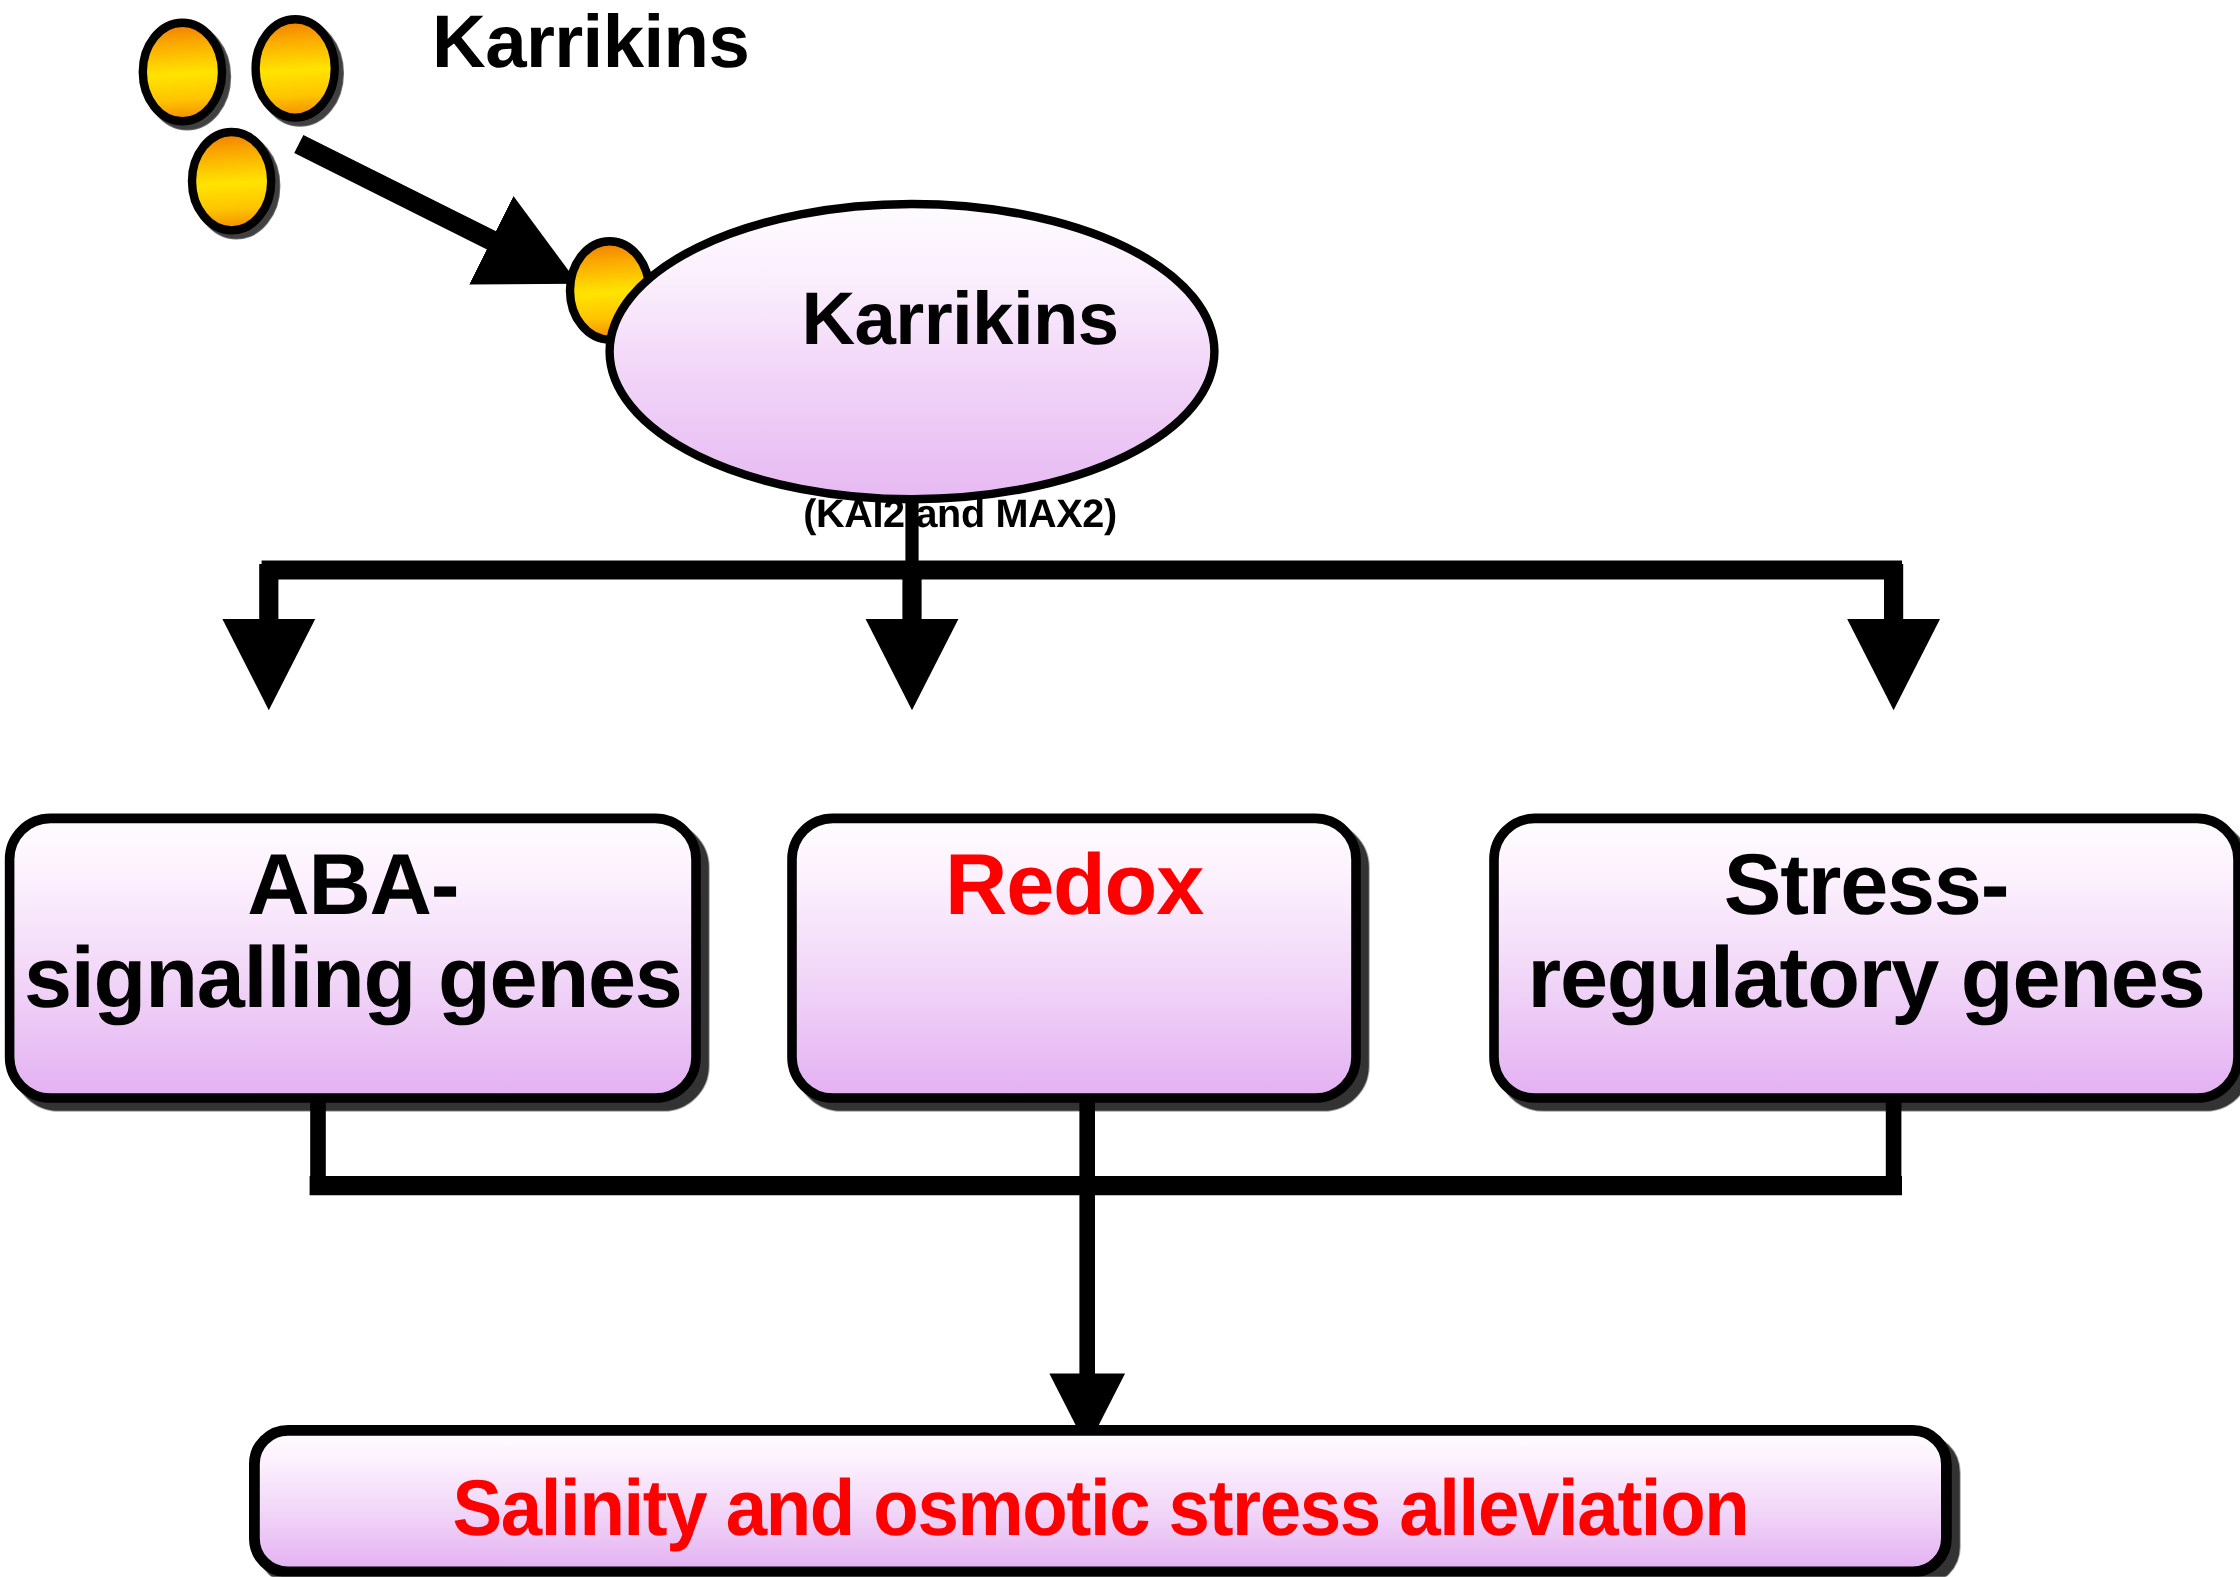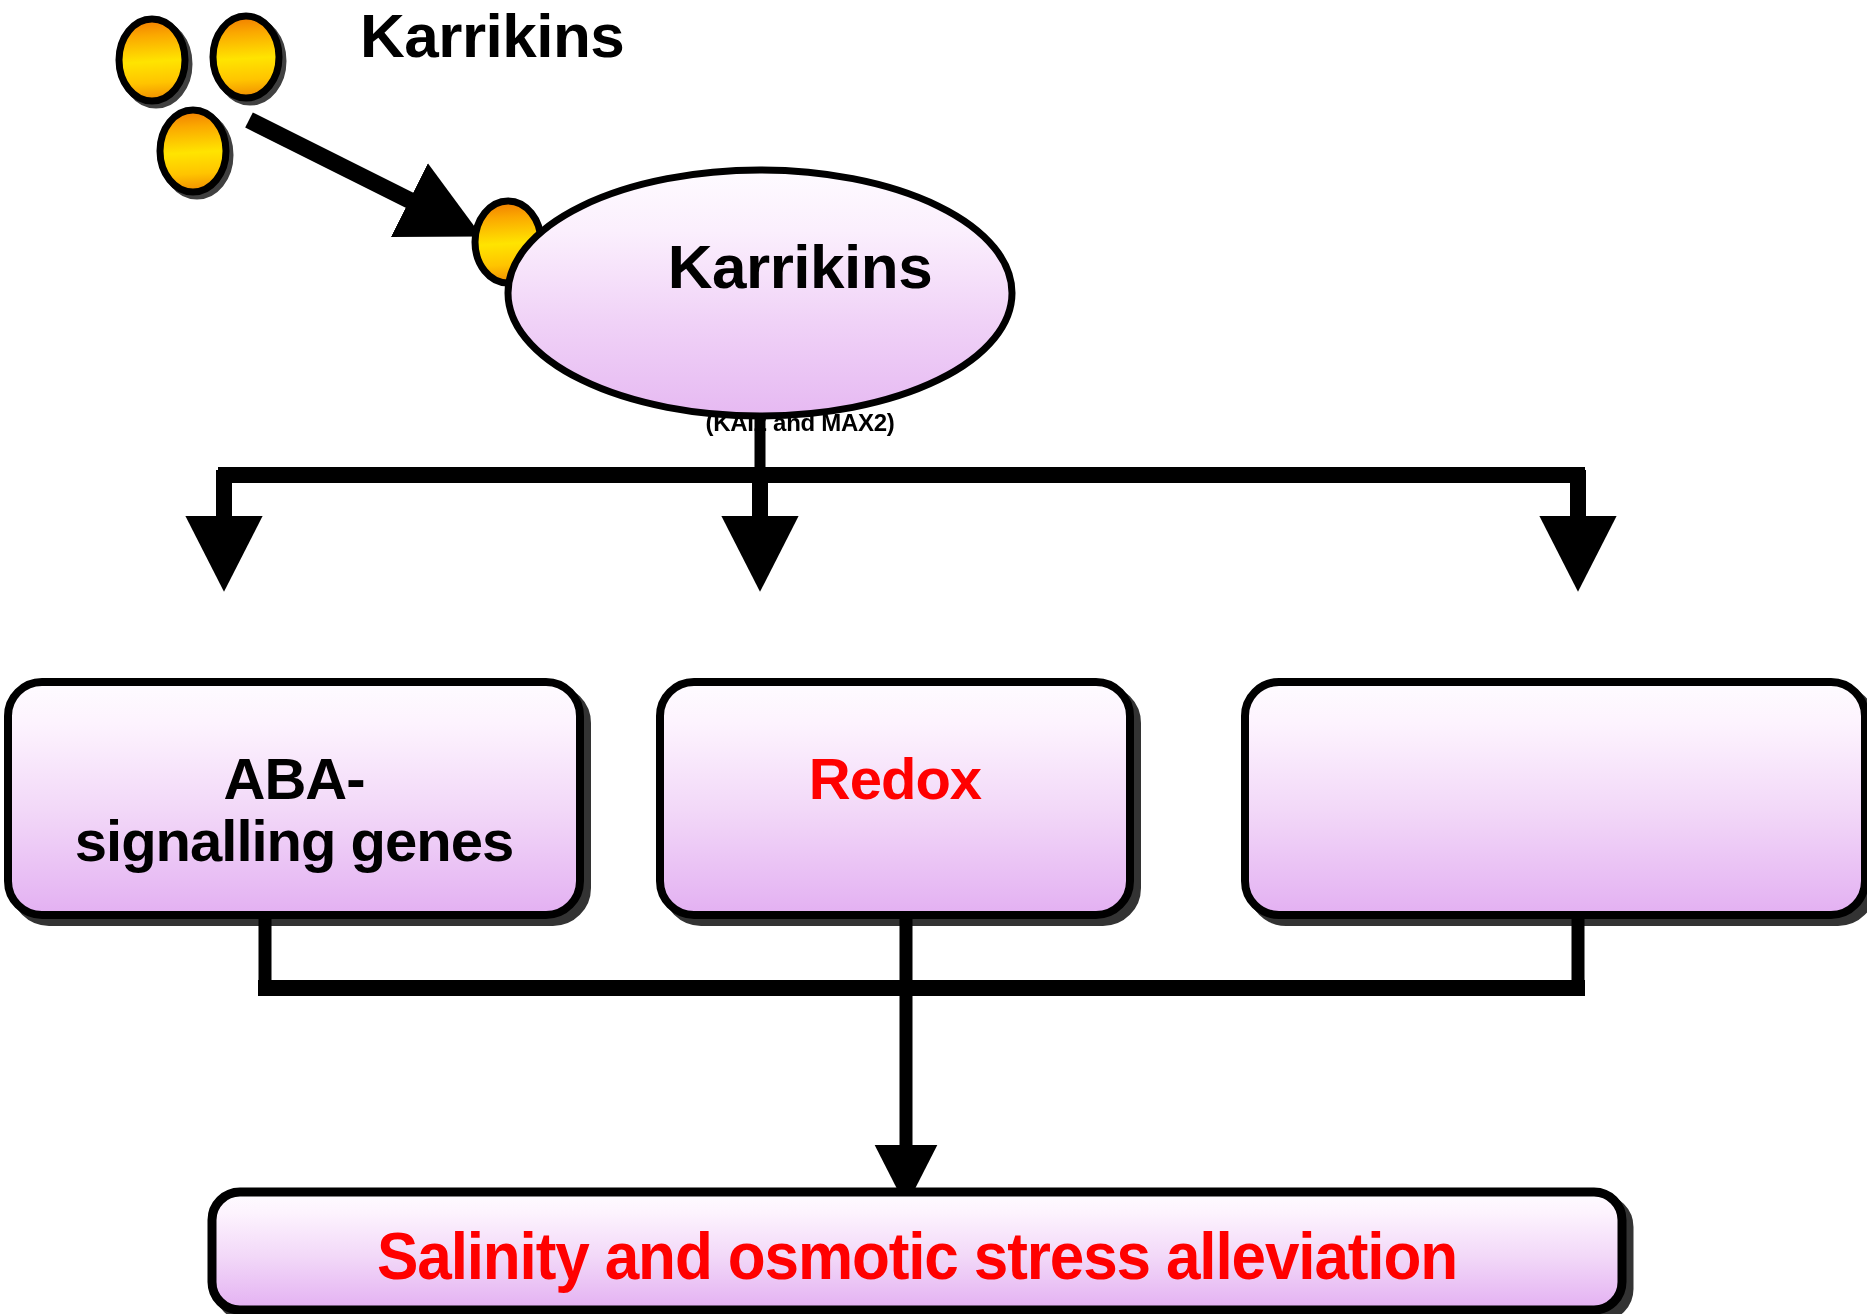--- a/index.html
+++ b/index.html
@@ -33,35 +33,34 @@
     font-size:62px; font-weight:700;
     letter-spacing:-0.5px;
   }
   #ellipse-line2{
     left:520px; top:317px; width:560px;
     font-size:62px; font-weight:700;
     letter-spacing:-0.5px;
   }
   #ellipse-sub{
     left:520px; top:411px; width:560px;
-    font-size:24px; font-weight:700;
+    font-size:33px; font-weight:700;
     letter-spacing:-0.3px;
   }
 
   
   .boxtext{
     position:absolute;
     text-align:center;
     font-weight:700;
-    font-size:58px;
+    font-size:72px;
     line-height:1.07;
     letter-spacing:-1px;
     transform-origin:center center;
     pointer-events:none;
-    margin-top:48px;
   }
   .boxtext .l{display:block;}
   #box1-text{left:8px; top:700px; width:572px; color:#000;}
   #box2-text{left:660px; top:700px; width:470px; color:#ff0000;}
   #box3-text{left:1245px; top:700px; width:620px; color:#000;}
 
   
   #banner-text{
     position:absolute;
     left:212px; top:1218px; width:1410px;
@@ -165,16 +164,20 @@
 
   <div class="boxtext" id="box1-text">
     <span class="l">ABA-</span>
     <span class="l">signalling genes</span>
   </div>
 
   <div class="boxtext" id="box2-text">
     <span class="l">Redox</span>
   </div>
 
+  <div class="boxtext" id="box3-text">
+    <span class="l">Stress-</span>
+    <span class="l">regulatory genes</span>
+  </div>
 
   <div id="banner-text">Salinity and osmotic stress alleviation</div>
 
 </div>
 
 </body></html>

